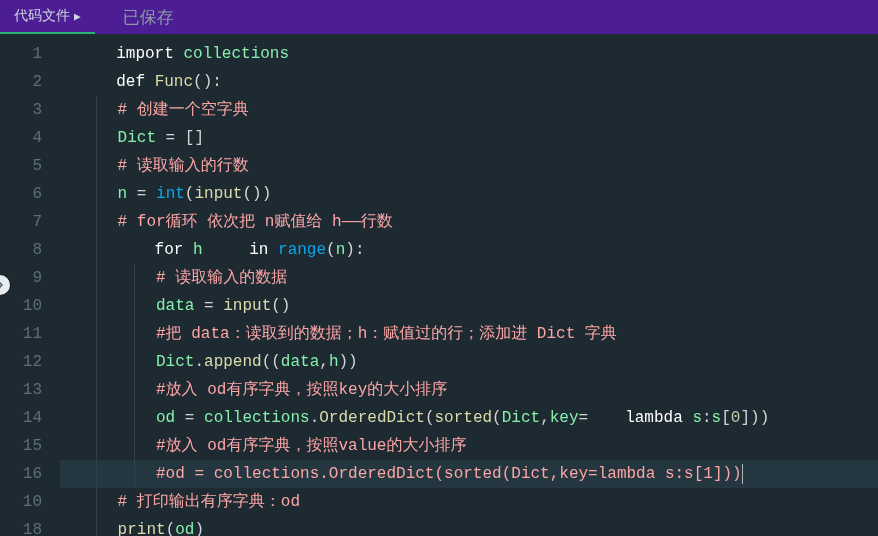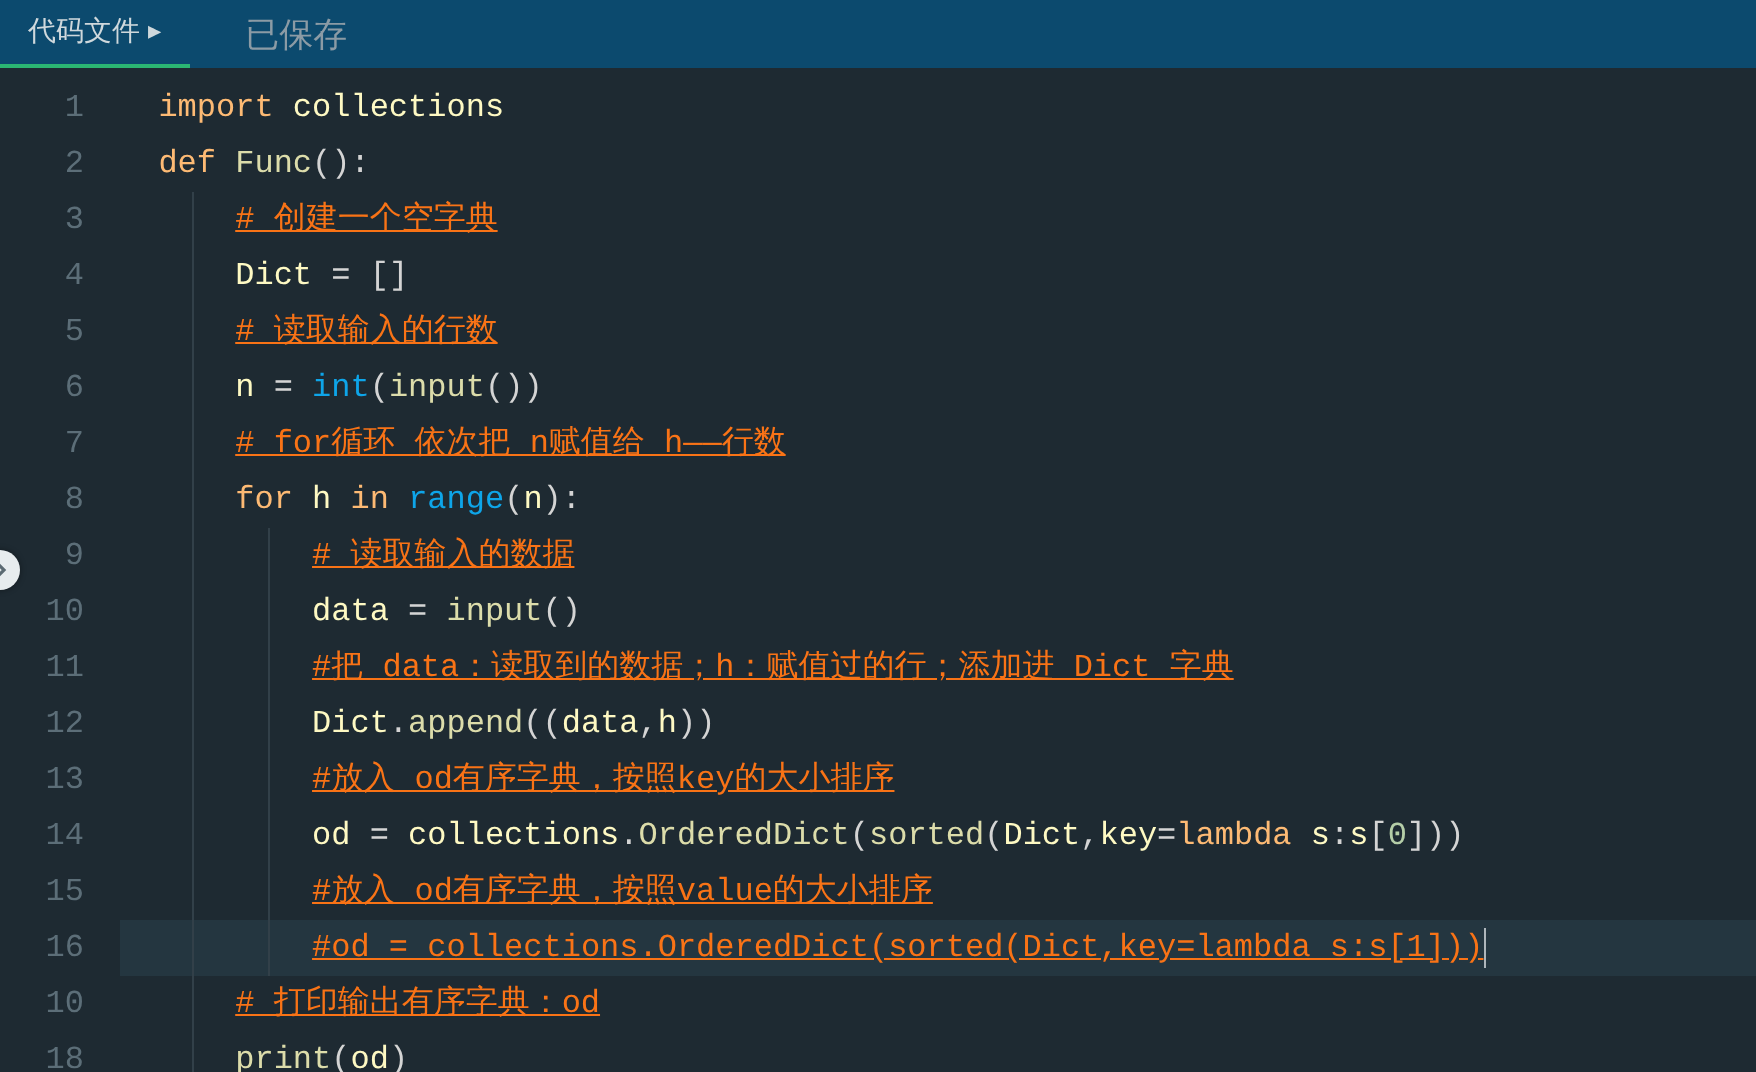--- a/index.html
+++ b/index.html
@@ -9,21 +9,21 @@
     font-size: 16px;
     color: #d4d4d4;
     width: 878px;
     height: 536px;
     overflow: hidden;
   }
   .tabbar {
     display: flex;
     align-items: center;
     height: 34px;
-    background: #0c4a6e;
+    background: #4c1d95;
     padding-left: 0;
   }
   .tab {
     display: flex;
     align-items: center;
     height: 34px;
     padding: 0 14px;
     font-size: 14px;
     color: #cfd8dc;
     border-bottom: 2px solid transparent;
@@ -71,25 +71,25 @@
     position: relative;
   }
   .line.hl { background: #243640; }
   .indent-guide {
     position: absolute;
     top: 0;
     bottom: 0;
     width: 1px;
     background: #324049;
   }
-  .tok-k  { color: #fdba74; }     
+  .tok-k  { color: #ffffff; margin-left: 37px; }     
   .tok-fn { color: #dcdcaa; }     
   .tok-fc { color: #0ea5e9; }     
-  .tok-v  { color: #fef9c3; }     
-  .tok-c  { color: #f97316; text-decoration: underline; }     
+  .tok-v  { color: #86efac; }     
+  .tok-c  { color: #fca5a5; }     
   .tok-n  { color: #b5cea8; }     
   .tok-p  { color: #d4d4d4; }     
   .cursor {
     display: inline-block;
     width: 1px;
     height: 20px;
     background: #aeb6bb;
     vertical-align: middle;
     margin-left: 0;
   }

